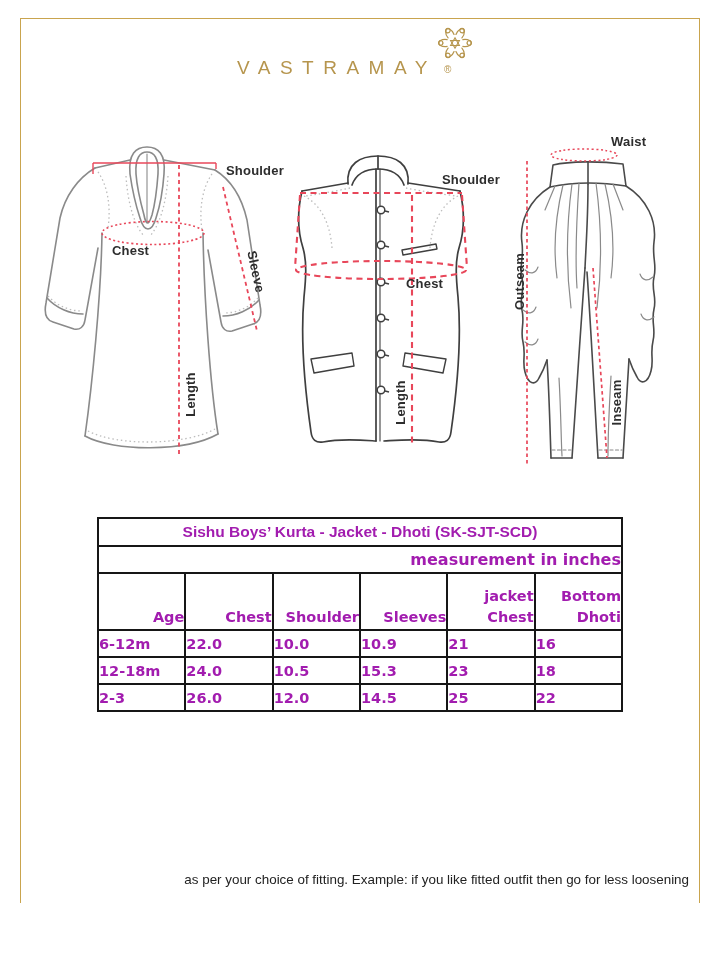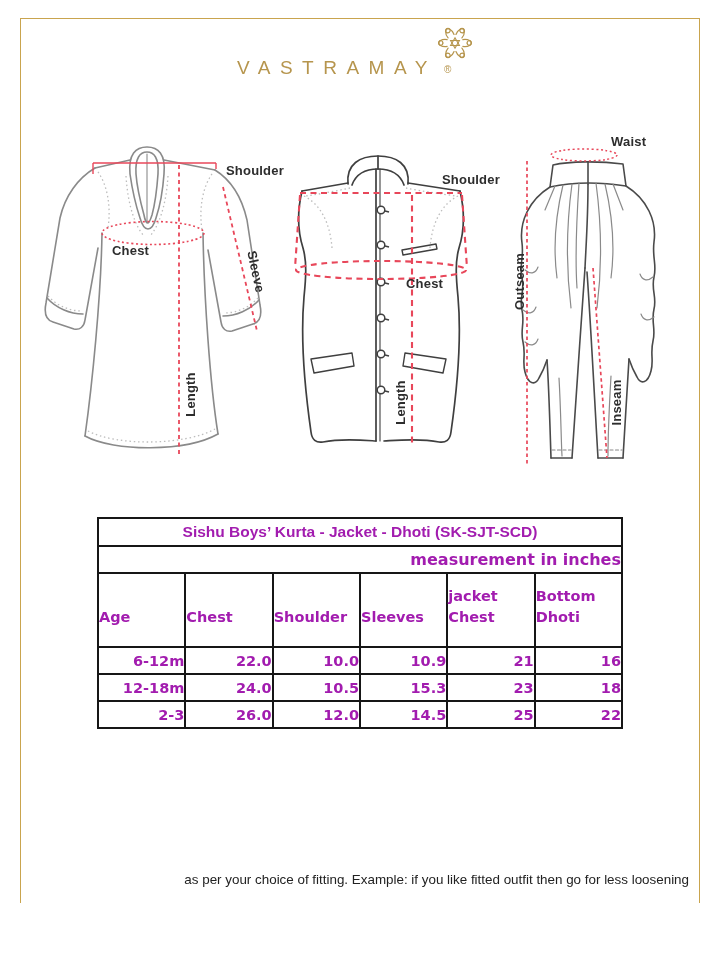--- a/index.html
+++ b/index.html
@@ -46,23 +46,23 @@
     font-family:"DejaVu Sans", sans-serif; color:#a21caf;
   }
   .size-table td, .size-table th { border:2px solid #161616; padding:0; }
   .t-title {
     height:26px; text-align:center; font-weight:bold; font-size:15.5px;
     font-family:"Liberation Sans", sans-serif;
   }
   .t-unit { height:25px; text-align:right; font-weight:bold; font-size:16px; padding-right:3px; }
   .t-head th {
     height:54px; vertical-align:bottom; font-size:14.5px; font-weight:bold;
-    white-space:pre-line; line-height:1.45; padding-bottom:18px; text-align:left;
-  }
-  .t-row td { height:25px; text-align:right; font-size:14.5px; font-weight:bold; }
+    white-space:pre-line; line-height:1.45; padding-bottom:1px; text-align:right;
+  }
+  .t-row td { height:25px; text-align:left; font-size:14.5px; font-weight:bold; }
   
   .note {
     position:absolute; left:33px; top:869px; width:656px; text-align:right;
     font-size:13.4px; color:#222; line-height:21px;
   }
 </style>
 </head>
 <body>
 
 <div class="page">

